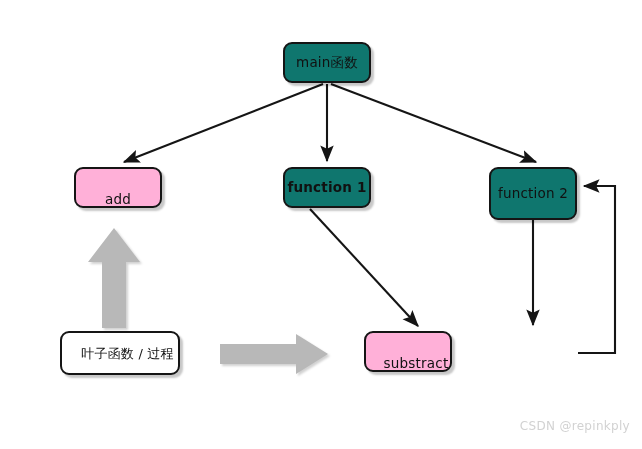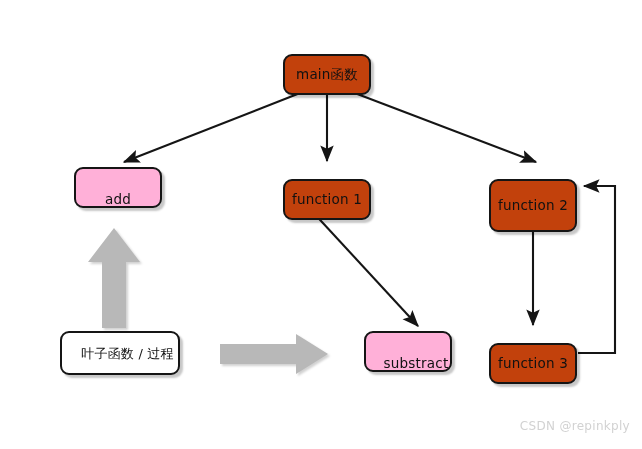--- a/index.html
+++ b/index.html
@@ -46,21 +46,21 @@
     color: #111111;
     font-size: 13.5px;
     letter-spacing: 0.2px;
     white-space: nowrap;
     box-shadow: 3px 3px 2px rgba(0,0,0,0.22);
   }
   .node-label {
     display: block;
     line-height: 1;
   }
-  .node.teal  { background: #c2410c; margin-top: 12px; }
+  .node.teal  { background: #0f766e; }
   .node.pink  { background: #ffb0d8; align-items: flex-end; }
   .node.plain { background: #ffffff; font-size: 13px; }
 
   
   .block-arrow {
     position: absolute;
     filter: drop-shadow(2px 2px 1px rgba(0,0,0,0.18));
   }
 
   
@@ -108,35 +108,32 @@
   </svg>
 
   <div class="node teal" style="left:283px; top:42px; width:88px; height:41px;">
     <span class="node-label">main函数</span>
   </div>
 
   <div class="node pink" style="left:74px; top:167px; width:88px; height:41px;">
     <span class="node-label">add</span>
   </div>
 
-  <div class="node teal" style="left:283px; top:167px; width:88px; height:41px;">
+  <div class="node teal" style="left:283px; top:167px; width:88px; height:41px;font-weight:bold;">
     <span class="node-label">function 1</span>
   </div>
 
   <div class="node teal" style="left:489px; top:167px; width:88px; height:53px;">
     <span class="node-label">function 2</span>
   </div>
 
   <div class="node pink" style="left:364px; top:331px; width:88px; height:41px;padding-left:16px;">
     <span class="node-label">substract</span>
   </div>
 
-  <div class="node teal" style="left:489px; top:331px; width:88px; height:41px;">
-    <span class="node-label">function 3</span>
-  </div>
 
   <div class="node plain" style="left:60px; top:331px; width:120px; height:44px;padding-left:15px;">
     <span class="node-label">叶子函数 / 过程</span>
   </div>
 
   <div id="watermark">CSDN @repinkply</div>
 
 </div>
 
 </body></html>

